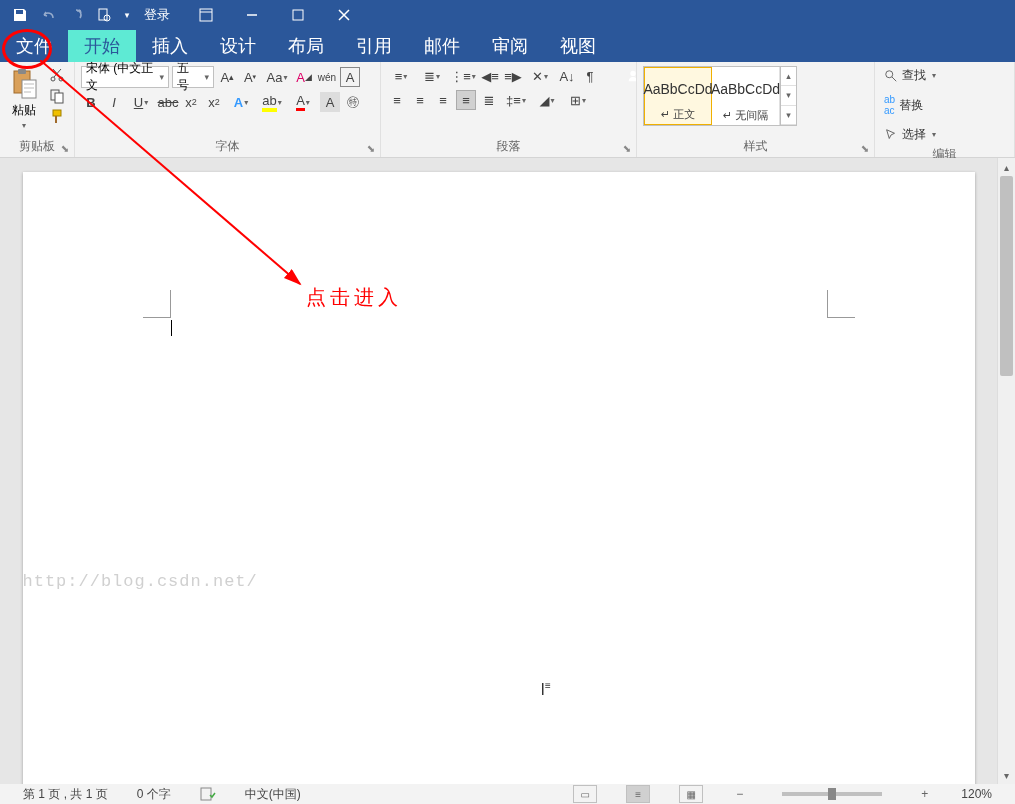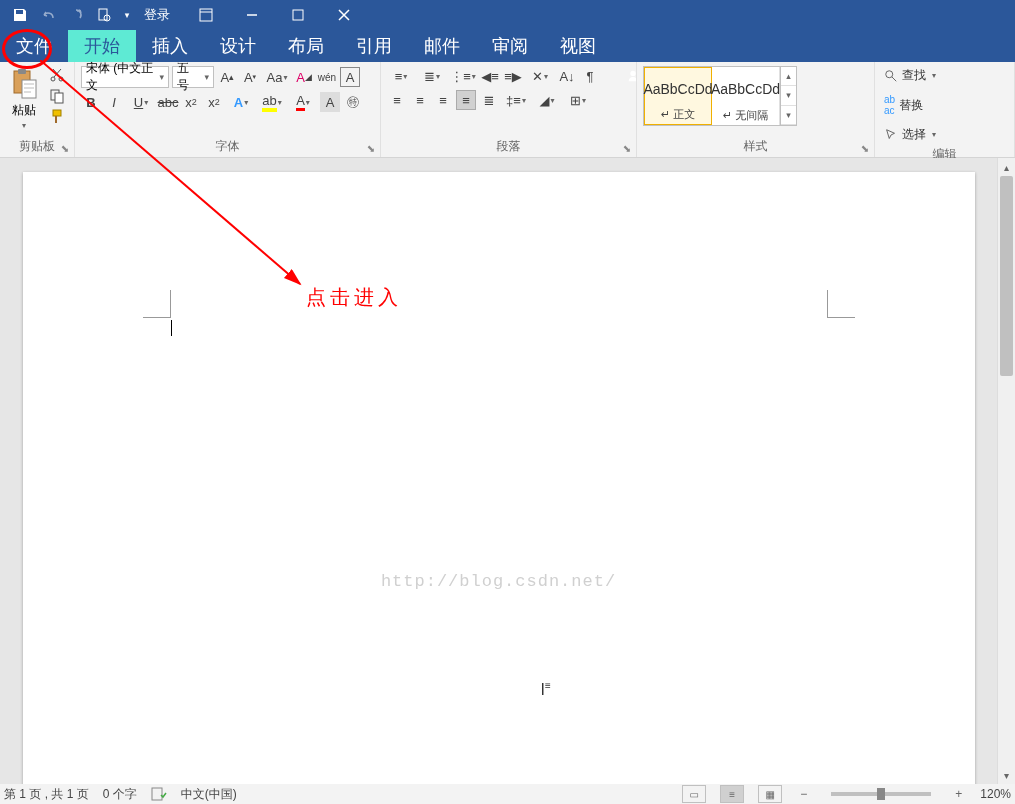--- a/index.html
+++ b/index.html
@@ -52,29 +52,29 @@
 .gallery-more div { flex: 1; display: flex; align-items: center; justify-content: center; font-size: 9px; color: #666; cursor: pointer; border-bottom: 1px solid #e0e0e0; }
 
 .edit-grp .group-body { flex-direction: column; gap: 8px; }
 .edit-btn { display: flex; align-items: center; gap: 4px; font-size: 12px; cursor: pointer; padding: 1px 3px; color: #333; }
 
 .doc-area { position: absolute; top: 158px; left: 0; right: 18px; bottom: 20px; background: #e6e6e6; overflow: hidden; display: flex; justify-content: center; }
 .page { width: 952px; background: white; margin-top: 14px; box-shadow: 0 1px 3px rgba(0,0,0,0.3); position: relative; height: 900px; }
 .crop-tl { position: absolute; top: 118px; left: 120px; width: 28px; height: 28px; border-right: 1px solid #999; border-bottom: 1px solid #999; }
 .crop-tr { position: absolute; top: 118px; right: 120px; width: 28px; height: 28px; border-left: 1px solid #999; border-bottom: 1px solid #999; }
 .cursor { position: absolute; top: 148px; left: 148px; width: 1px; height: 16px; background: #000; }
-.watermark { position: absolute; top: 400px; left: 0; right: 0; text-align: center; color: #d0d0d0; font-family: "Courier New", monospace; font-size: 17px; letter-spacing: 1px; }
+.watermark { position: absolute; top: 400px; left: 0; right: 0; text-align: left; color: #d0d0d0; font-family: "Courier New", monospace; font-size: 17px; letter-spacing: 1px; }
 .txtcursor { position: absolute; top: 508px; left: 518px; font-size: 16px; color: #333; }
 
 .vscroll { position: absolute; top: 158px; right: 0; bottom: 20px; width: 18px; background: #f0f0f0; border-left: 1px solid #ddd; }
 .vscroll .arr { height: 18px; display: flex; align-items: center; justify-content: center; color: #666; font-size: 10px; cursor: pointer; }
 .vscroll .track { position: absolute; top: 18px; bottom: 18px; left: 0; right: 0; }
 .vscroll .thumb { position: absolute; top: 0; left: 2px; right: 2px; height: 200px; background: #c0c0c0; border-radius: 2px; cursor: pointer; }
 
-.statusbar { position: absolute; bottom: 0; left: 0; right: 0; height: 20px; background: #f3f3f3; display: flex; align-items: center; font-size: 12px; color: #444; padding: 0 4px; gap: 14px; }
+.statusbar { position: absolute; bottom: 0; left: 0; right: 0; height: 20px; background: #f3f3f3; display: flex; align-items: center; font-size: 12px; color: #444; padding: 0 23px; gap: 29px; }
 .statusbar .spacer { flex: 1; }
 .viewbtn { width: 24px; height: 18px; border: 1px solid #c0c0c0; display: flex; align-items: center; justify-content: center; cursor: pointer; font-size: 10px; color: #666; }
 .viewbtn.active { background: #d0d0d0; }
 .zoom-slider { width: 100px; height: 4px; background: #c0c0c0; position: relative; margin: 0 6px; }
 .zoom-slider .h { position: absolute; top: -4px; left: 46px; width: 8px; height: 12px; background: #888; cursor: pointer; }
 .zoombtn { cursor: pointer; padding: 0 4px; color: #666; }
 
 .annot-circle { position: absolute; top: 29px; left: 2px; width: 50px; height: 40px; border: 3px solid red; border-radius: 50%; z-index: 100; pointer-events: none; }
 .annot-line { position: absolute; top: 60px; left: 40px; z-index: 99; pointer-events: none; }
 .annot-text { position: absolute; top: 284px; left: 306px; color: red; font-size: 20px; font-family: SimSun, serif; z-index: 99; letter-spacing: 4px; }

